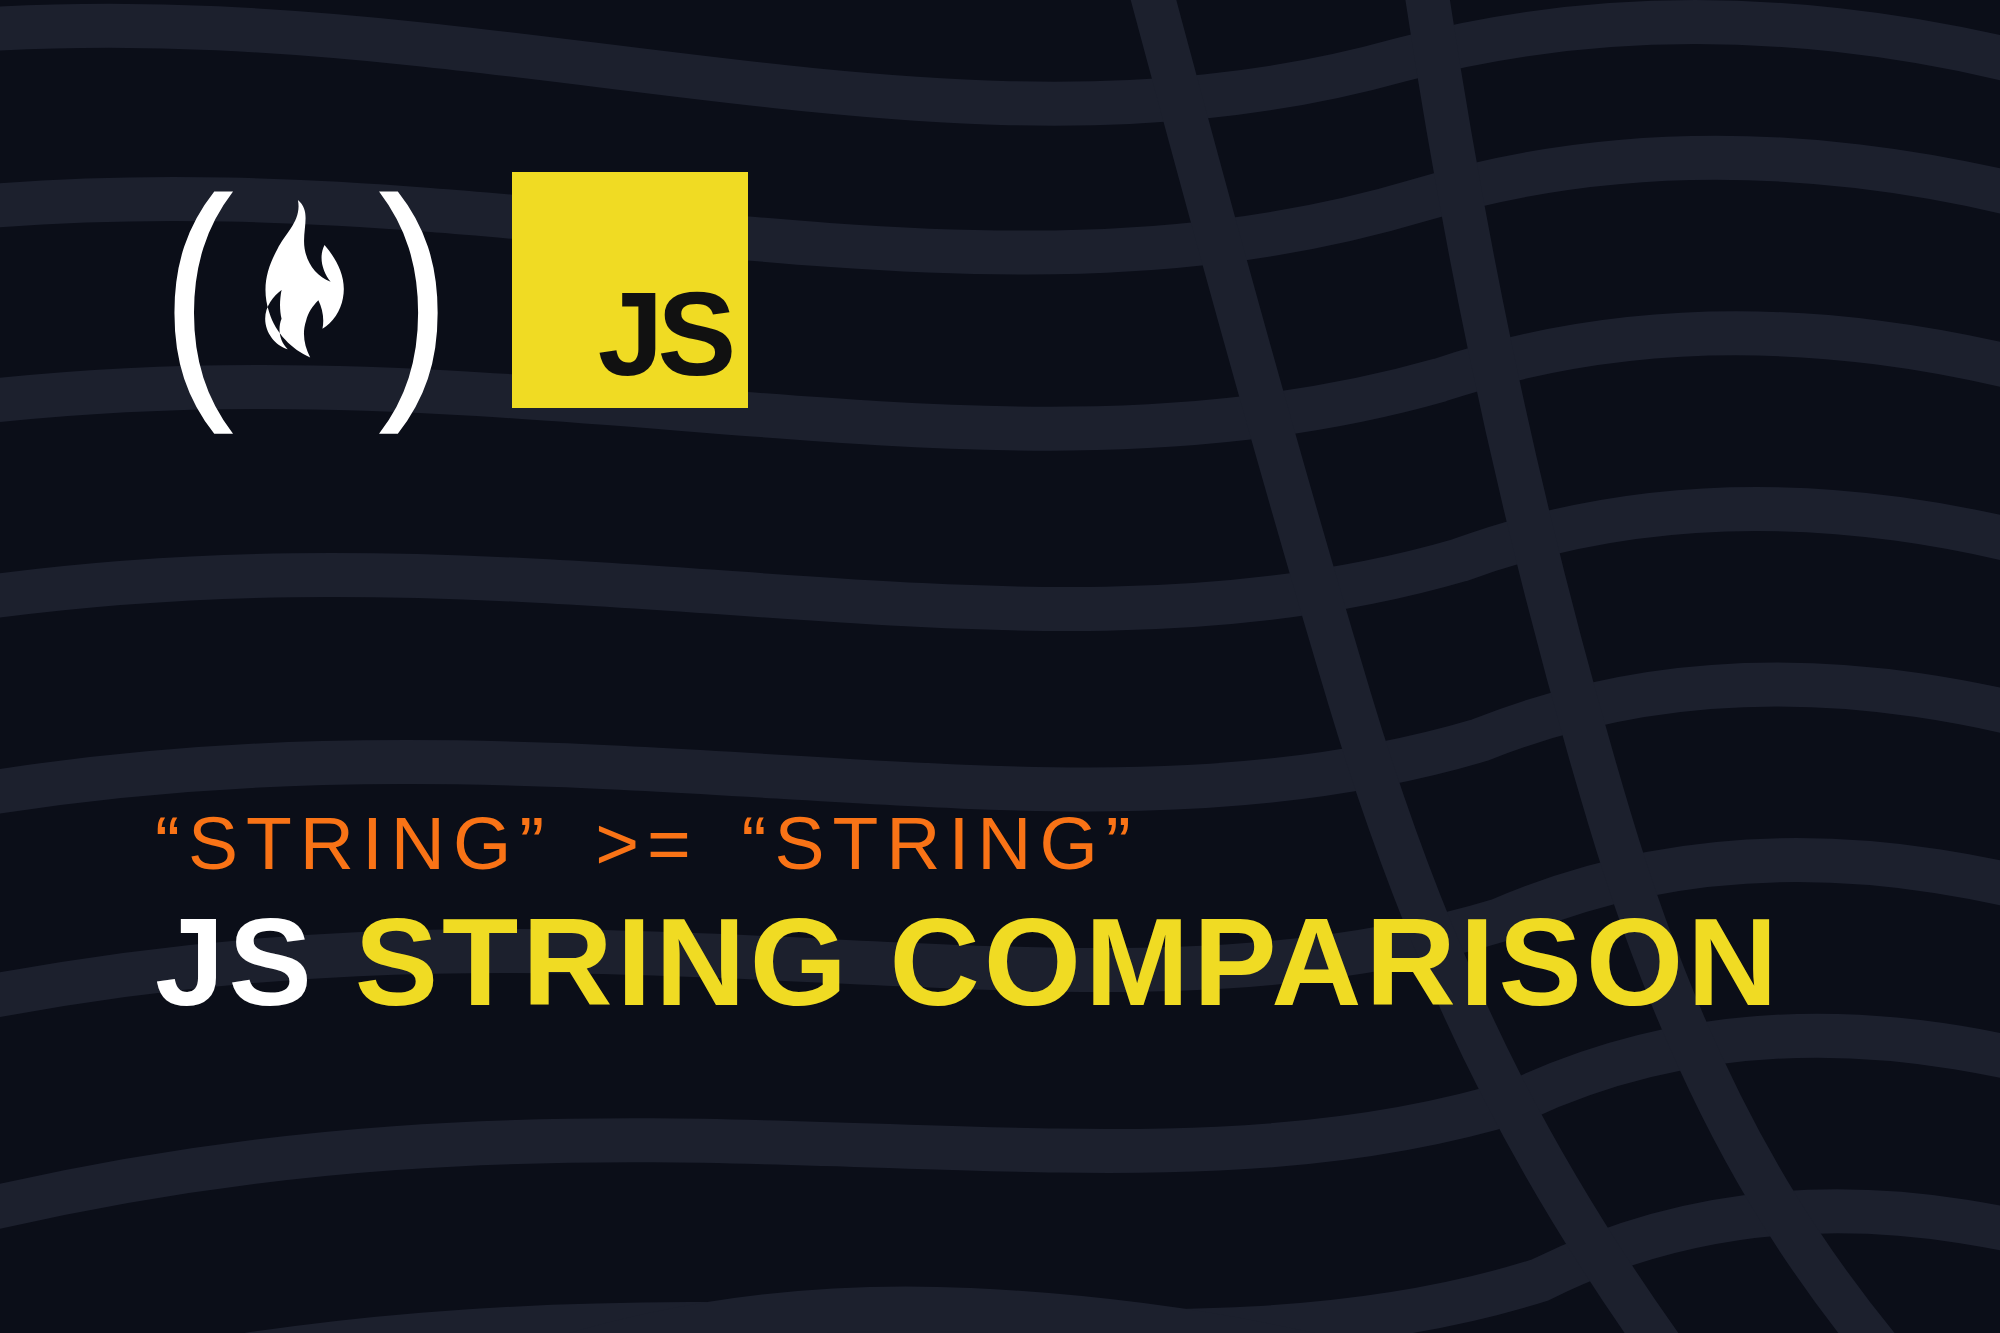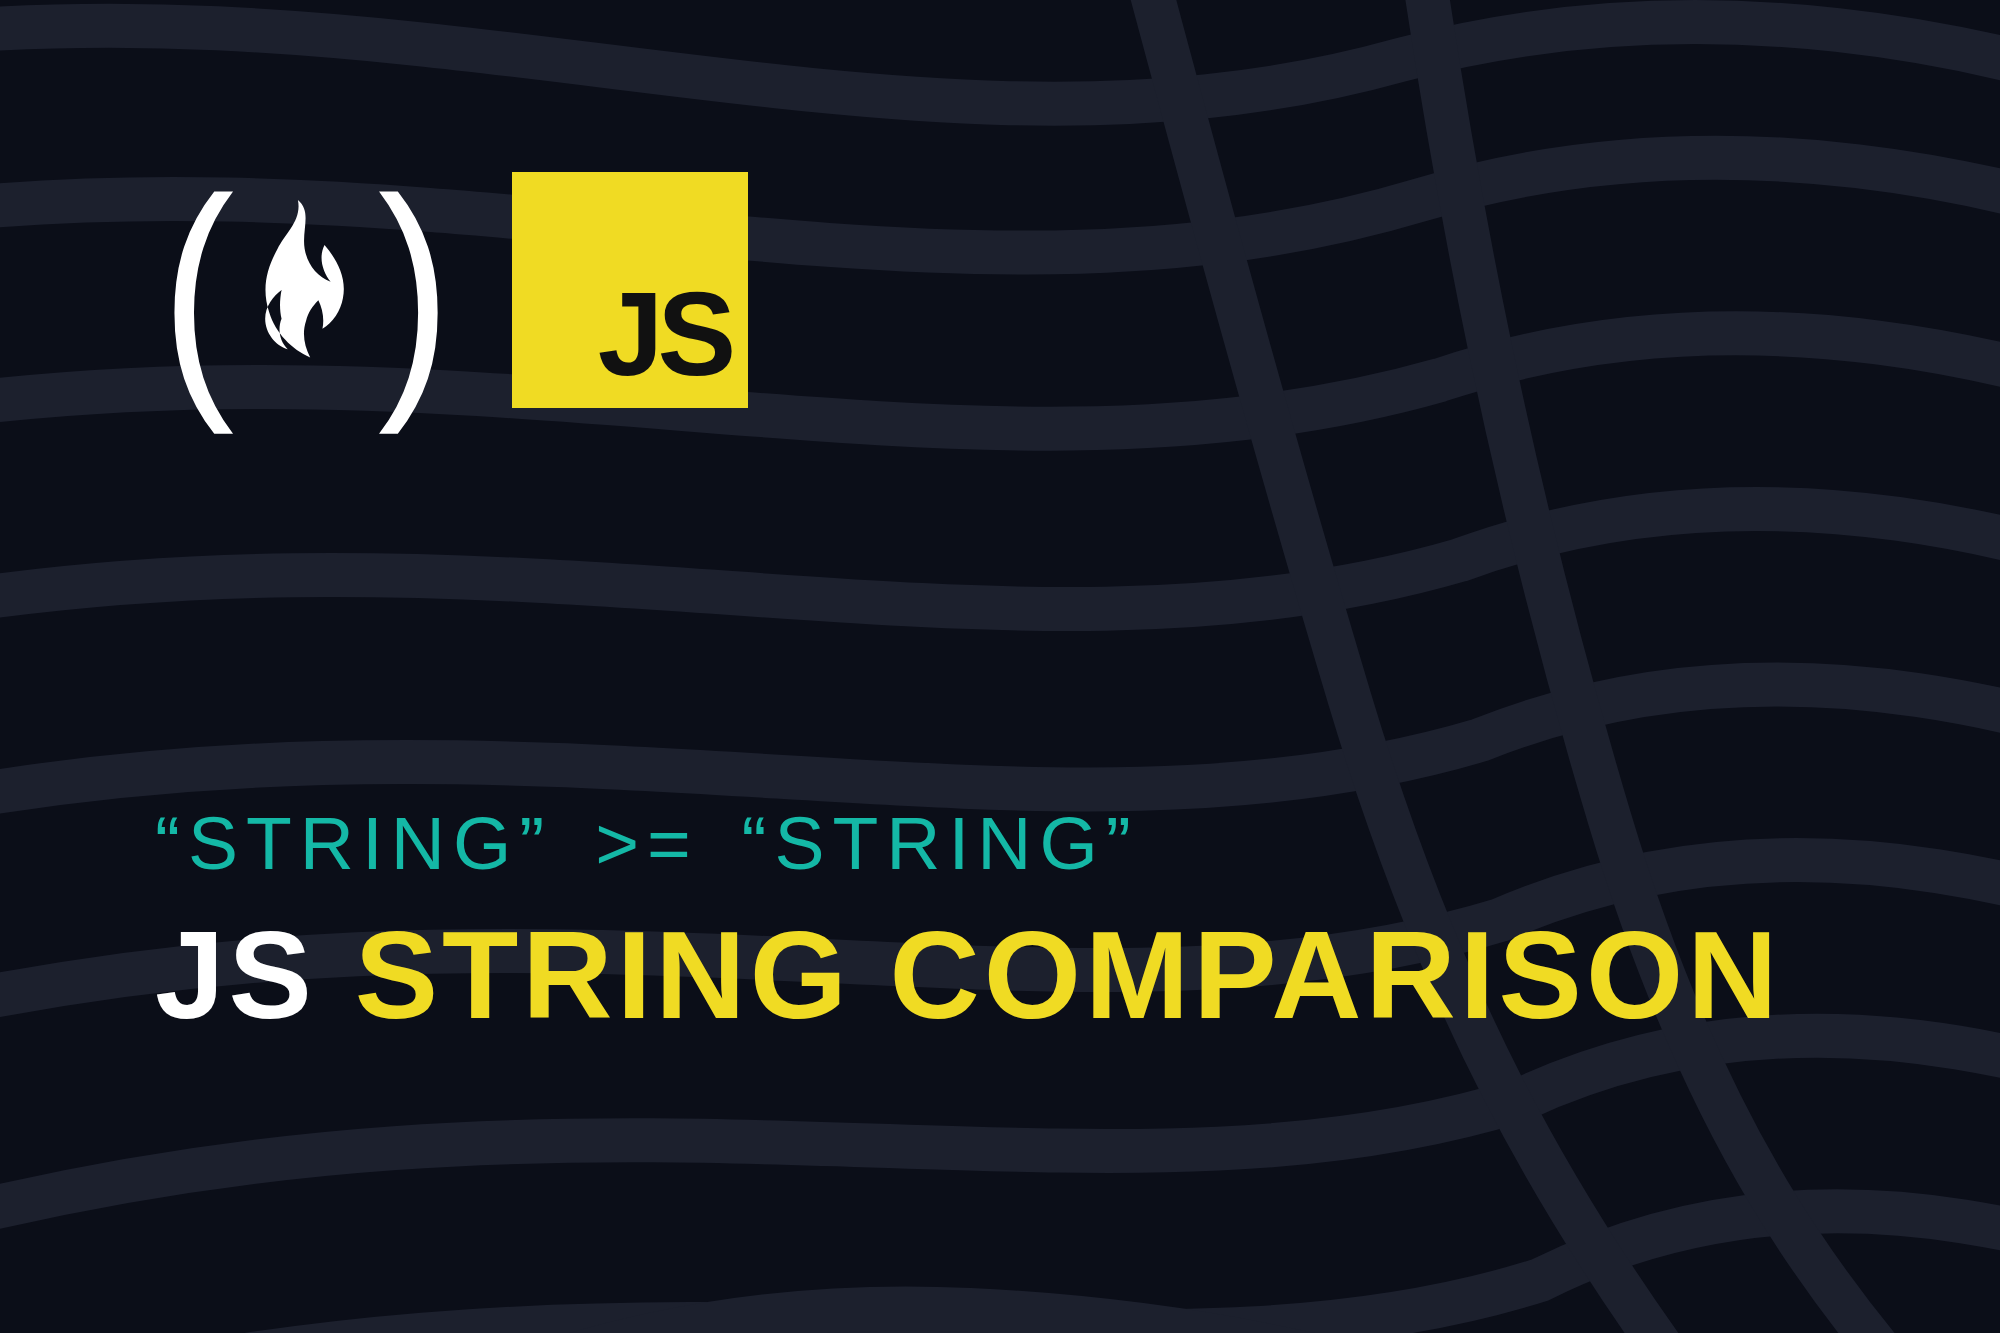--- a/index.html
+++ b/index.html
@@ -66,28 +66,28 @@
     letter-spacing: -6px;
     color: #111;
     font-family: "Arial Black", Arial, sans-serif;
   }
   .text-block {
     position: absolute;
     left: 155px;
     top: 800px;
   }
   .subtitle {
-    color: #14b8a6;
+    color: #f97316;
     font-size: 75px;
     letter-spacing: 8px;
     font-weight: 500;
     word-spacing: 14px;
   }
   .title {
-    margin-top: 23px;
+    margin-top: 10px;
     font-size: 125px;
     font-weight: 800;
     letter-spacing: 4px;
     line-height: 1.05;
   }
   .title .part-white { color: #ffffff; }
   .title .part-yellow { color: var(--accent, #f0db23); }
 </style>
 </head>
 <body>

